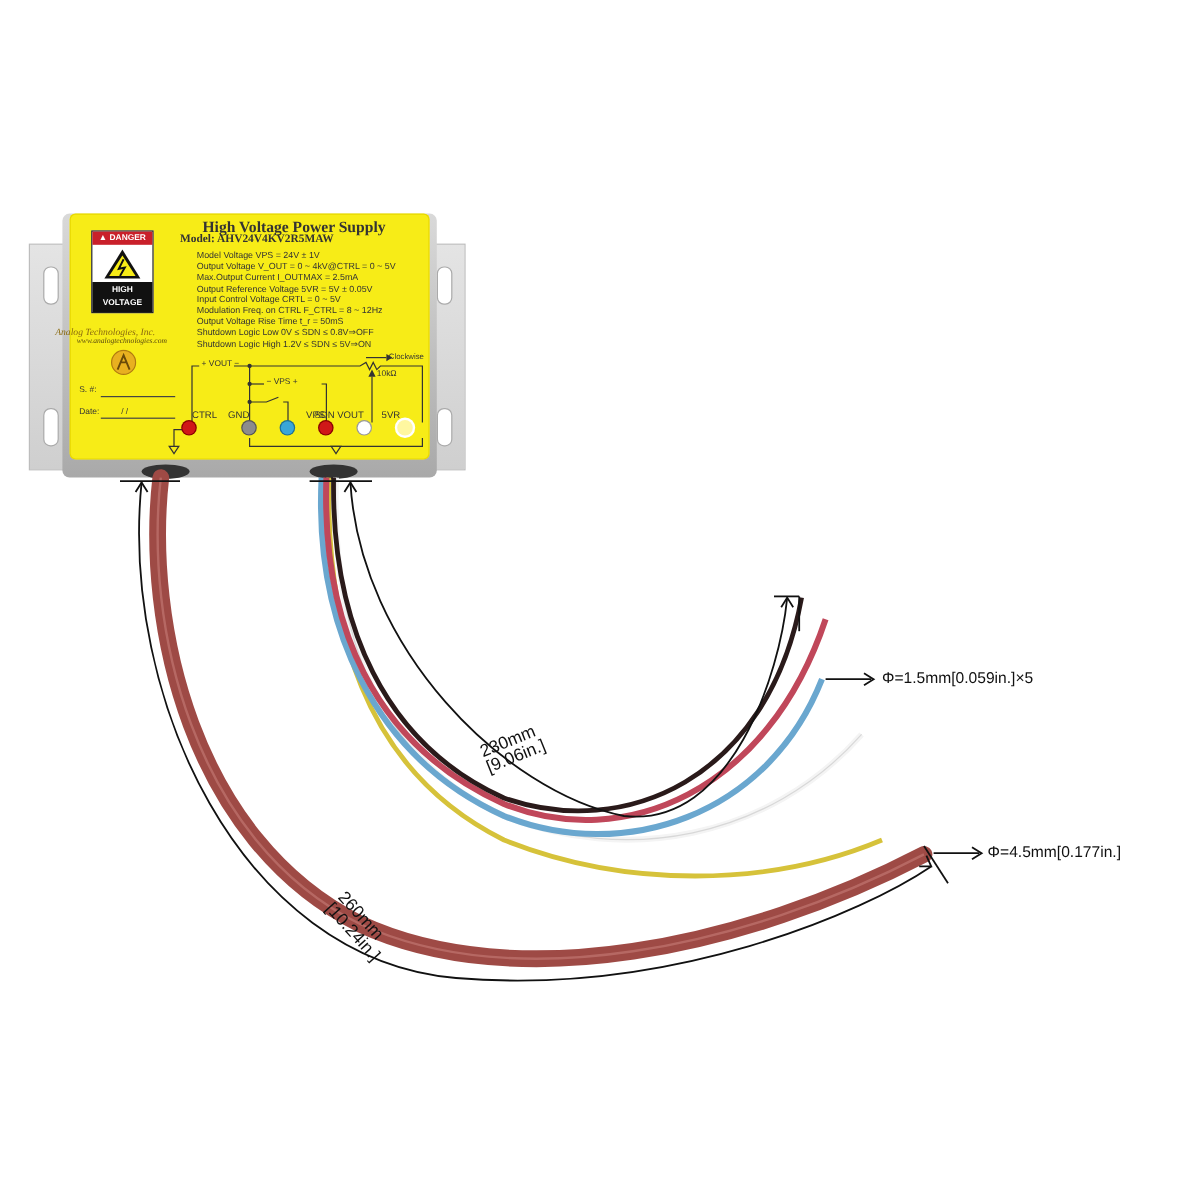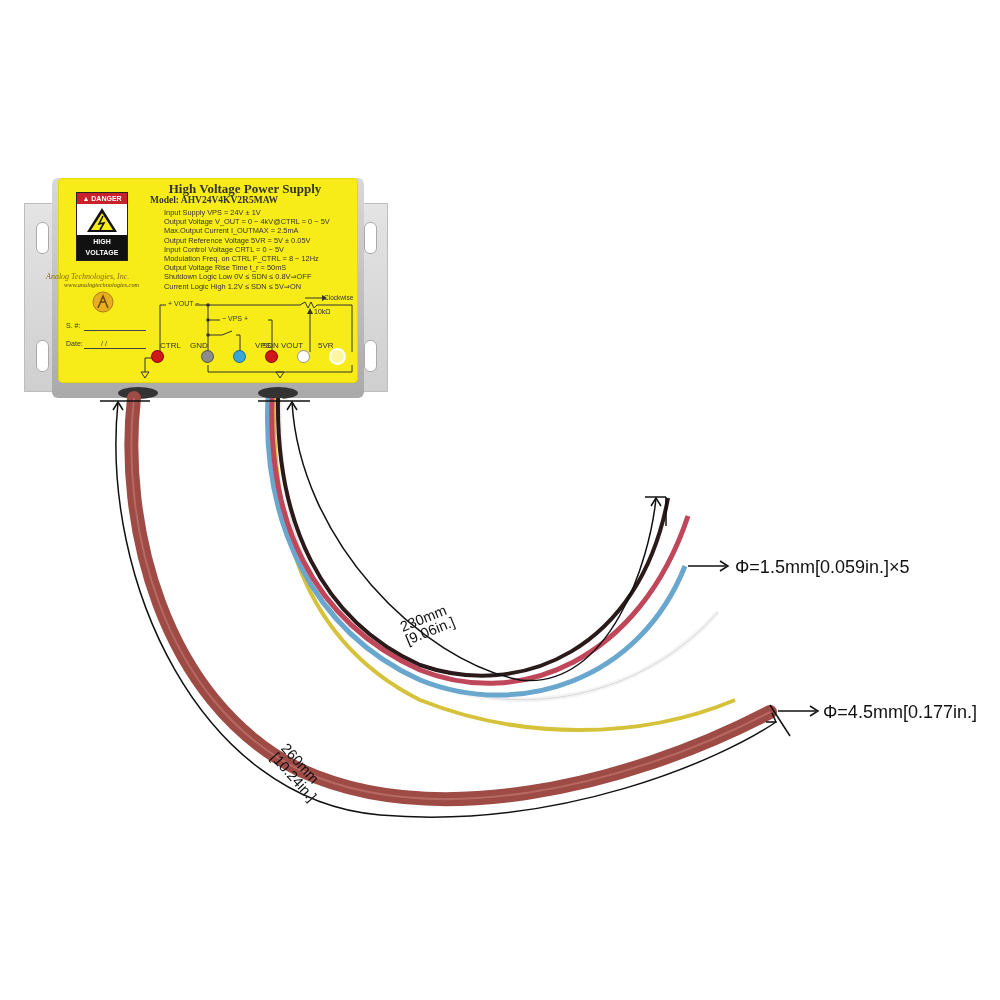--- a/index.html
+++ b/index.html
@@ -15,21 +15,21 @@
   .model{position:absolute;left:150px;top:195px;width:190px;text-align:left;font-family:"Liberation Serif",serif;font-weight:bold;font-size:9.5px;color:#333;}
   .specs{position:absolute;left:164px;top:208px;font-size:7.4px;line-height:9.2px;color:#333;white-space:nowrap;}
   .danger{position:absolute;left:76px;top:192px;width:50px;height:67px;border:1px solid #222;background:#fff;}
   .danger .hdr{height:11px;background:#c9202a;color:#fff;font-size:7px;font-weight:bold;line-height:11px;text-align:center;}
   .danger .ftr{position:absolute;left:0;bottom:0;width:50px;height:24px;background:#111;color:#fff;font-size:7px;font-weight:bold;line-height:11px;text-align:center;padding-top:1px;}
   .company{position:absolute;left:46px;top:272px;font-family:Liberation Serif, serif;font-style:italic;font-size:8px;color:#8a6a10;}
   .website{position:absolute;left:64px;top:281px;font-family:"Liberation Serif",serif;font-style:italic;font-size:6.3px;color:#5a4a10;}
   .formline{position:absolute;font-size:7px;color:#333;}
   .pinlabel{position:absolute;font-size:8px;color:#333;}
   .pin{position:absolute;width:11px;height:11px;border-radius:50%;}
-  .dim{position:absolute;font-size:18px;color:#111;white-space:nowrap;}
+  .dim{position:absolute;font-size:13px;color:#111;white-space:nowrap;}
   .dimbig{font-size:14.5px;}
 </style>
 </head>
 <body>
 
 <div id="stage">
 
   <div class="bracket" style="left:24px;top:203px;width:36px;height:187px;"></div>
   <div class="slot" style="left:36px;top:222px;"></div>
   <div class="slot" style="left:36px;top:340px;"></div>
@@ -37,29 +37,29 @@
   <div class="slot" style="left:364px;top:222px;"></div>
   <div class="slot" style="left:364px;top:340px;"></div>
 
   <div class="body"></div>
   <div class="label"></div>
 
   <div class="title">High Voltage Power Supply</div>
   <div class="model">Model: AHV24V4KV2R5MAW</div>
 
   <div class="specs">
-    <div>Input Supply VPS = 24V ± 1V</div>
+    <div>Model Voltage VPS = 24V ± 1V</div>
     <div>Output Voltage V_OUT = 0 ~ 4kV@CTRL = 0 ~ 5V</div>
     <div>Max.Output Current I_OUTMAX = 2.5mA</div>
     <div>Output Reference Voltage 5VR = 5V ± 0.05V</div>
     <div>Input Control Voltage CRTL = 0 ~ 5V</div>
     <div>Modulation Freq. on CTRL F_CTRL = 8 ~ 12Hz</div>
     <div>Output Voltage Rise Time t_r = 50mS</div>
     <div>Shutdown Logic Low 0V ≤ SDN ≤ 0.8V⇒OFF</div>
-    <div>Current Logic High 1.2V ≤ SDN ≤ 5V⇒ON</div>
+    <div>Shutdown Logic High 1.2V ≤ SDN ≤ 5V⇒ON</div>
   </div>
 
   <div class="danger">
     <div class="hdr">
       <span>▲ </span><span>DANGER</span>
     </div>
     <svg width="50" height="30" style="position:absolute;left:0;top:12px;">
       <polygon points="25,3 40,27 10,27" fill="#111"></polygon>
       <polygon points="25,8 36,25 14,25" fill="#f7ec17"></polygon>
       <polyline points="26,11 22,19 27,18 23,25" stroke="#111" stroke-width="1.6" fill="none"></polyline>

